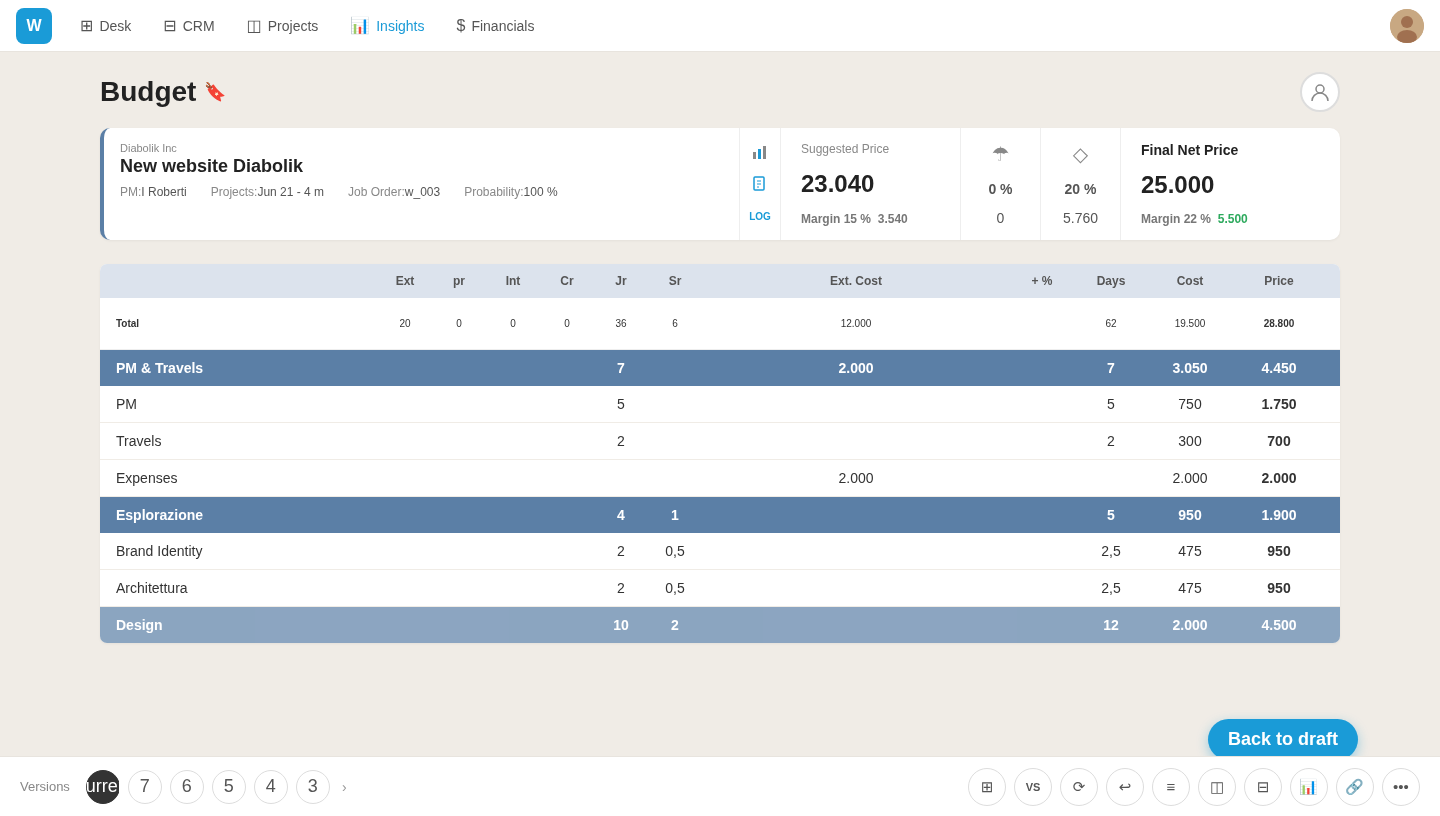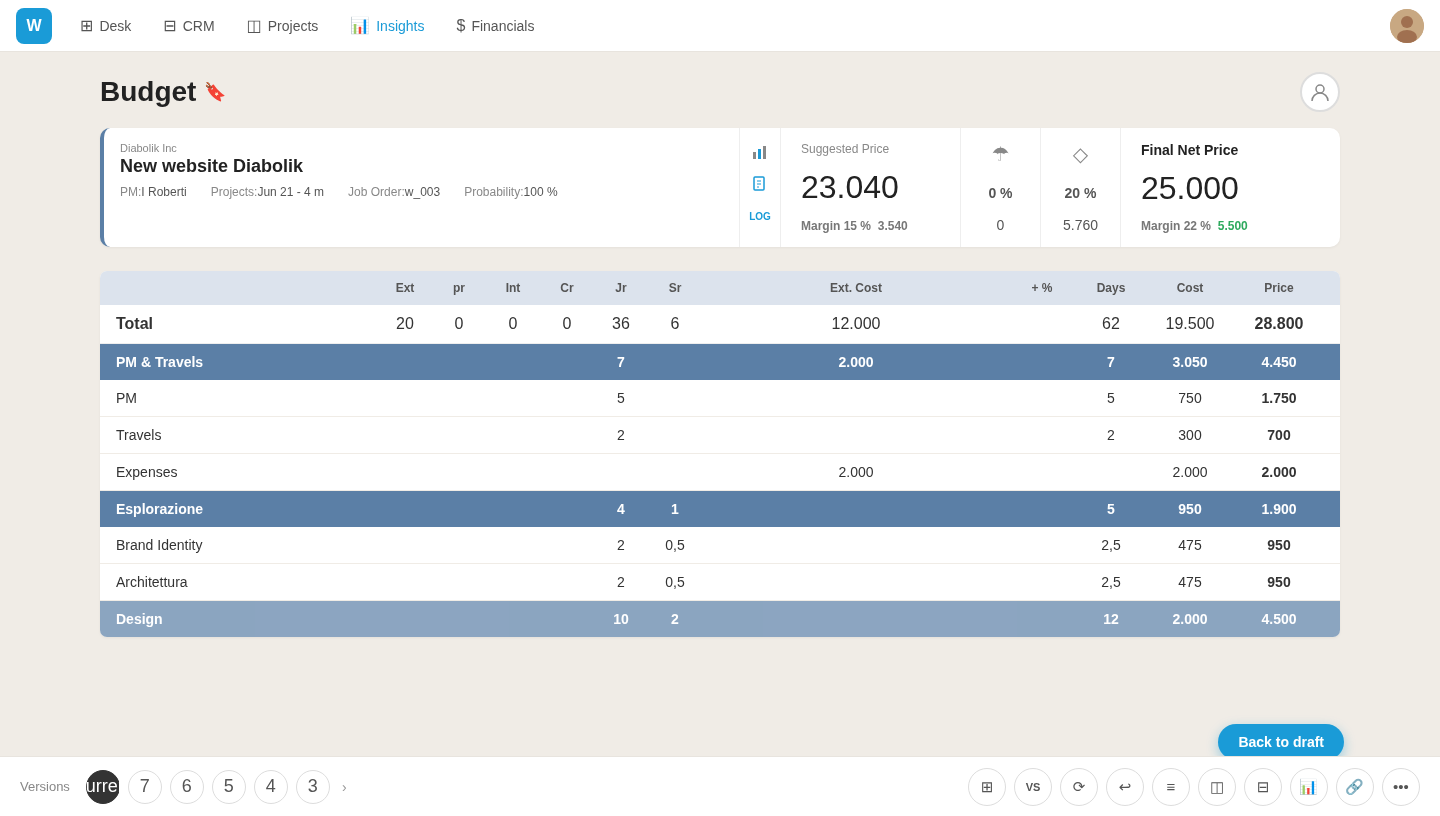--- a/index.html
+++ b/index.html
@@ -64,21 +64,21 @@
     .project-meta .label { color: #888; }
     .price-card {
       padding: 14px 20px;
       border-left: 1px solid #eee;
       display: flex; flex-direction: column; justify-content: space-between;
       min-width: 180px;
     }
     .price-card.suggested { min-width: 180px; }
     .price-card.final { min-width: 220px; gap: 8px; }
     .price-label { font-size: 12px; color: #888; margin-bottom: 4px; }
-    .price-value { font-size: 32px; font-weight: 400; color: #222; }
+    .price-value { font-size: 24px; font-weight: 700; color: #222; }
     .price-margin { font-size: 12px; color: #777; margin-top: 4px; }
     .price-margin span { font-weight: 600; }
     .price-margin .green { color: #2eaa5e; }
     .price-card.final .price-label { font-weight: 700; font-size: 14px; color: #222; }
     .price-card.final .price-value { color: #222; }
 
     
     .card-icons { display: flex; flex-direction: column; align-items: center; justify-content: flex-start; padding: 8px 4px; border-left: 1px solid #eee; }
     .card-icon-btn { width: 32px; height: 32px; display: flex; align-items: center; justify-content: center; cursor: pointer; color: #888; font-size: 14px; border-radius: 6px; }
     .card-icon-btn.active { color: #1a9bd7; }
@@ -92,21 +92,21 @@
     .table-header {
       background: #dce3ed; display: grid;
       grid-template-columns: 260px 50px 50px 50px 50px 50px 50px 1fr 60px 70px 80px 90px;
       padding: 10px 16px; font-size: 12px; font-weight: 600; color: #555; gap: 4px;
     }
     .table-header > div { text-align: center; }
     .table-header > div:first-child { text-align: left; }
     .table-row-total {
       display: grid;
       grid-template-columns: 260px 50px 50px 50px 50px 50px 50px 1fr 60px 70px 80px 90px;
-      padding: 10px 16px; font-size: 16px; color: #333; gap: 4px; border-bottom: 1px solid #eee;
+      padding: 20px 16px; font-size: 10px; color: #333; gap: 4px; border-bottom: 1px solid #eee;
     }
     .table-row-total > div { text-align: center; }
     .table-row-total > div:first-child { text-align: left; font-weight: 700; }
     .table-row-total > div:last-child { font-weight: 700; }
 
     
     .section-row {
       background: #5b7fa6; color: #fff;
       display: grid;
       grid-template-columns: 260px 50px 50px 50px 50px 50px 50px 1fr 60px 70px 80px 90px;
@@ -143,22 +143,22 @@
     .tool-btn {
       width: 38px; height: 38px; border-radius: 50%; border: 1px solid #ddd;
       display: flex; align-items: center; justify-content: center;
       font-size: 15px; cursor: pointer; background: #fff; color: #555;
     }
 
     
     .back-to-draft {
       background: #1a9bd7; color: #fff;
       border-radius: 24px; padding: 10px 20px;
-      font-size: 14px; font-weight: 600; cursor: pointer;
-      border: none; position: fixed; bottom: 56px; right: 96px;
+      font-size: 18px; font-weight: 600; cursor: pointer;
+      border: none; position: fixed; bottom: 56px; right: 82px;
       box-shadow: 0 4px 12px rgba(26,155,215,0.4);
     }
 
     .bold { font-weight: 700; }
     .content-area { padding-bottom: 70px; }
   </style>
 </head>
 <body>
 
 <nav class="topnav">

